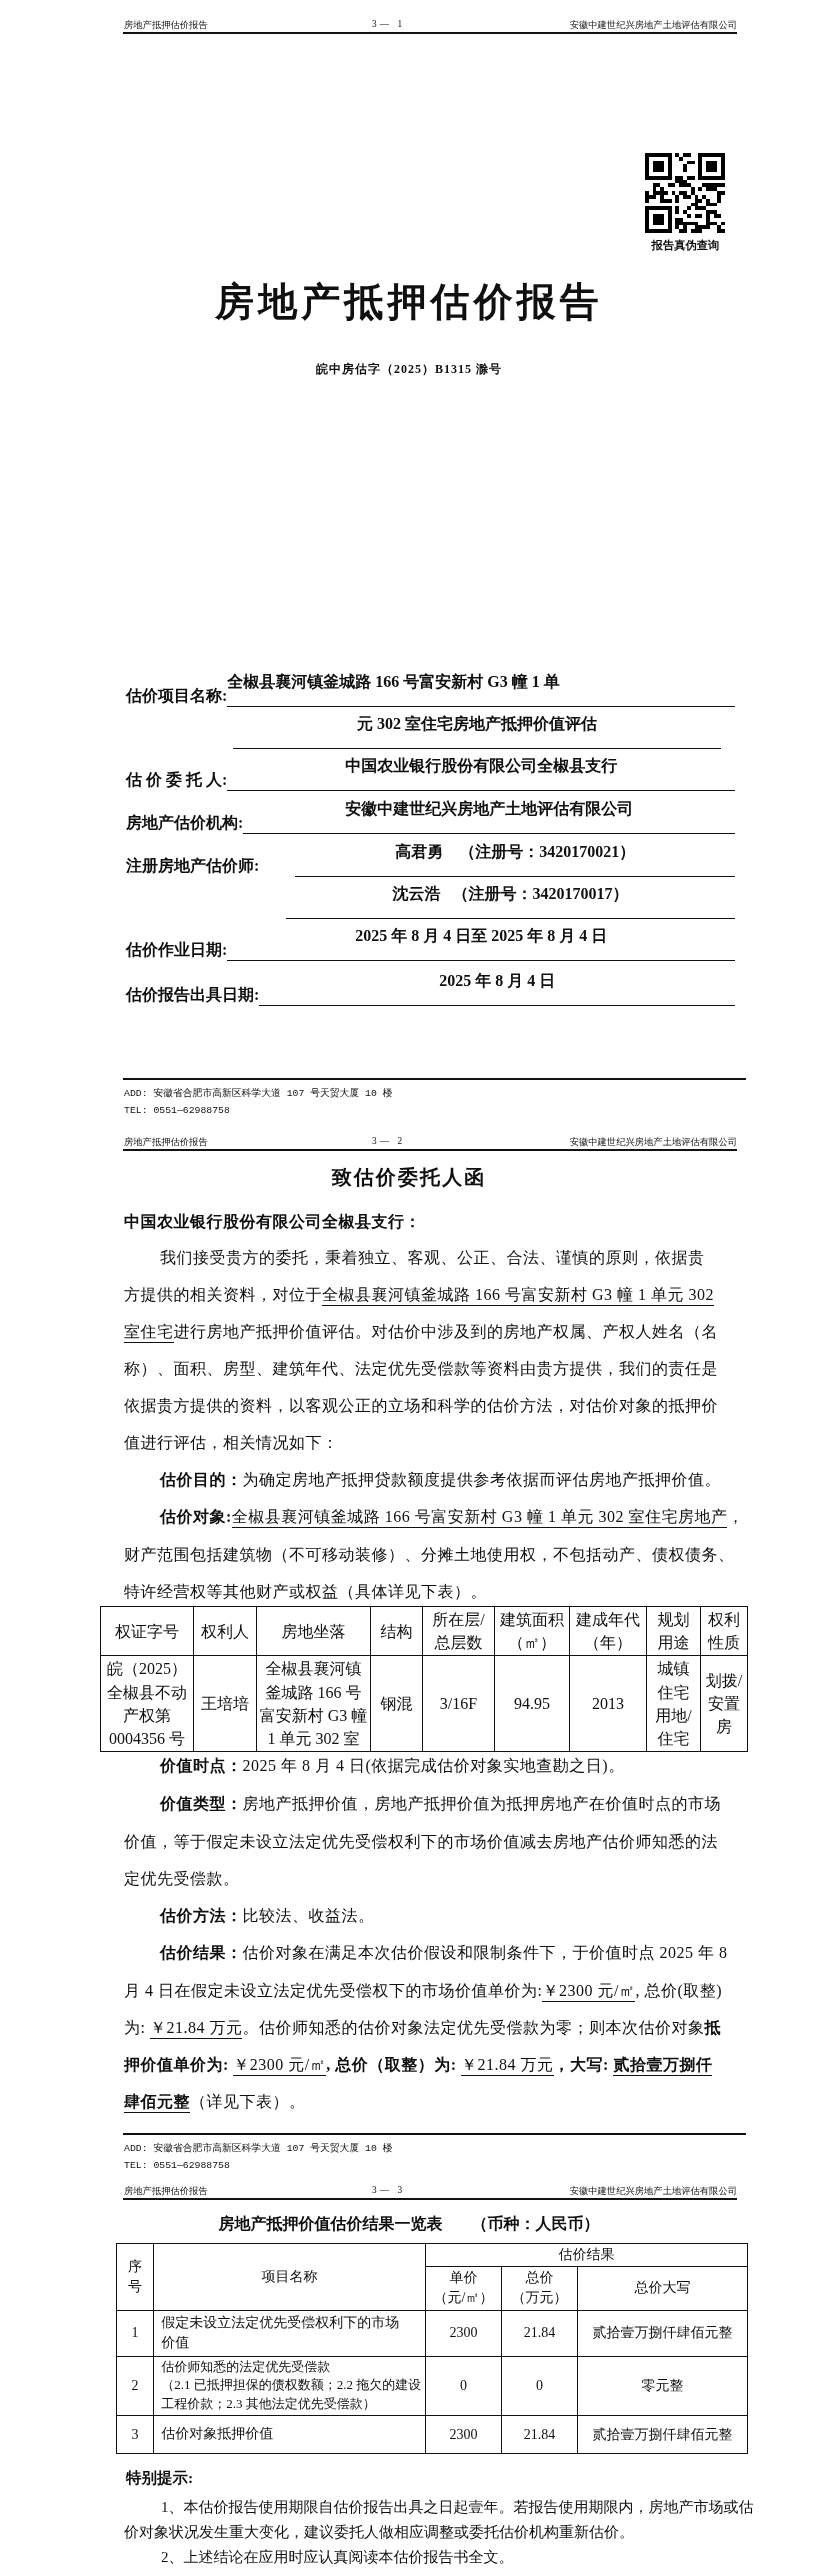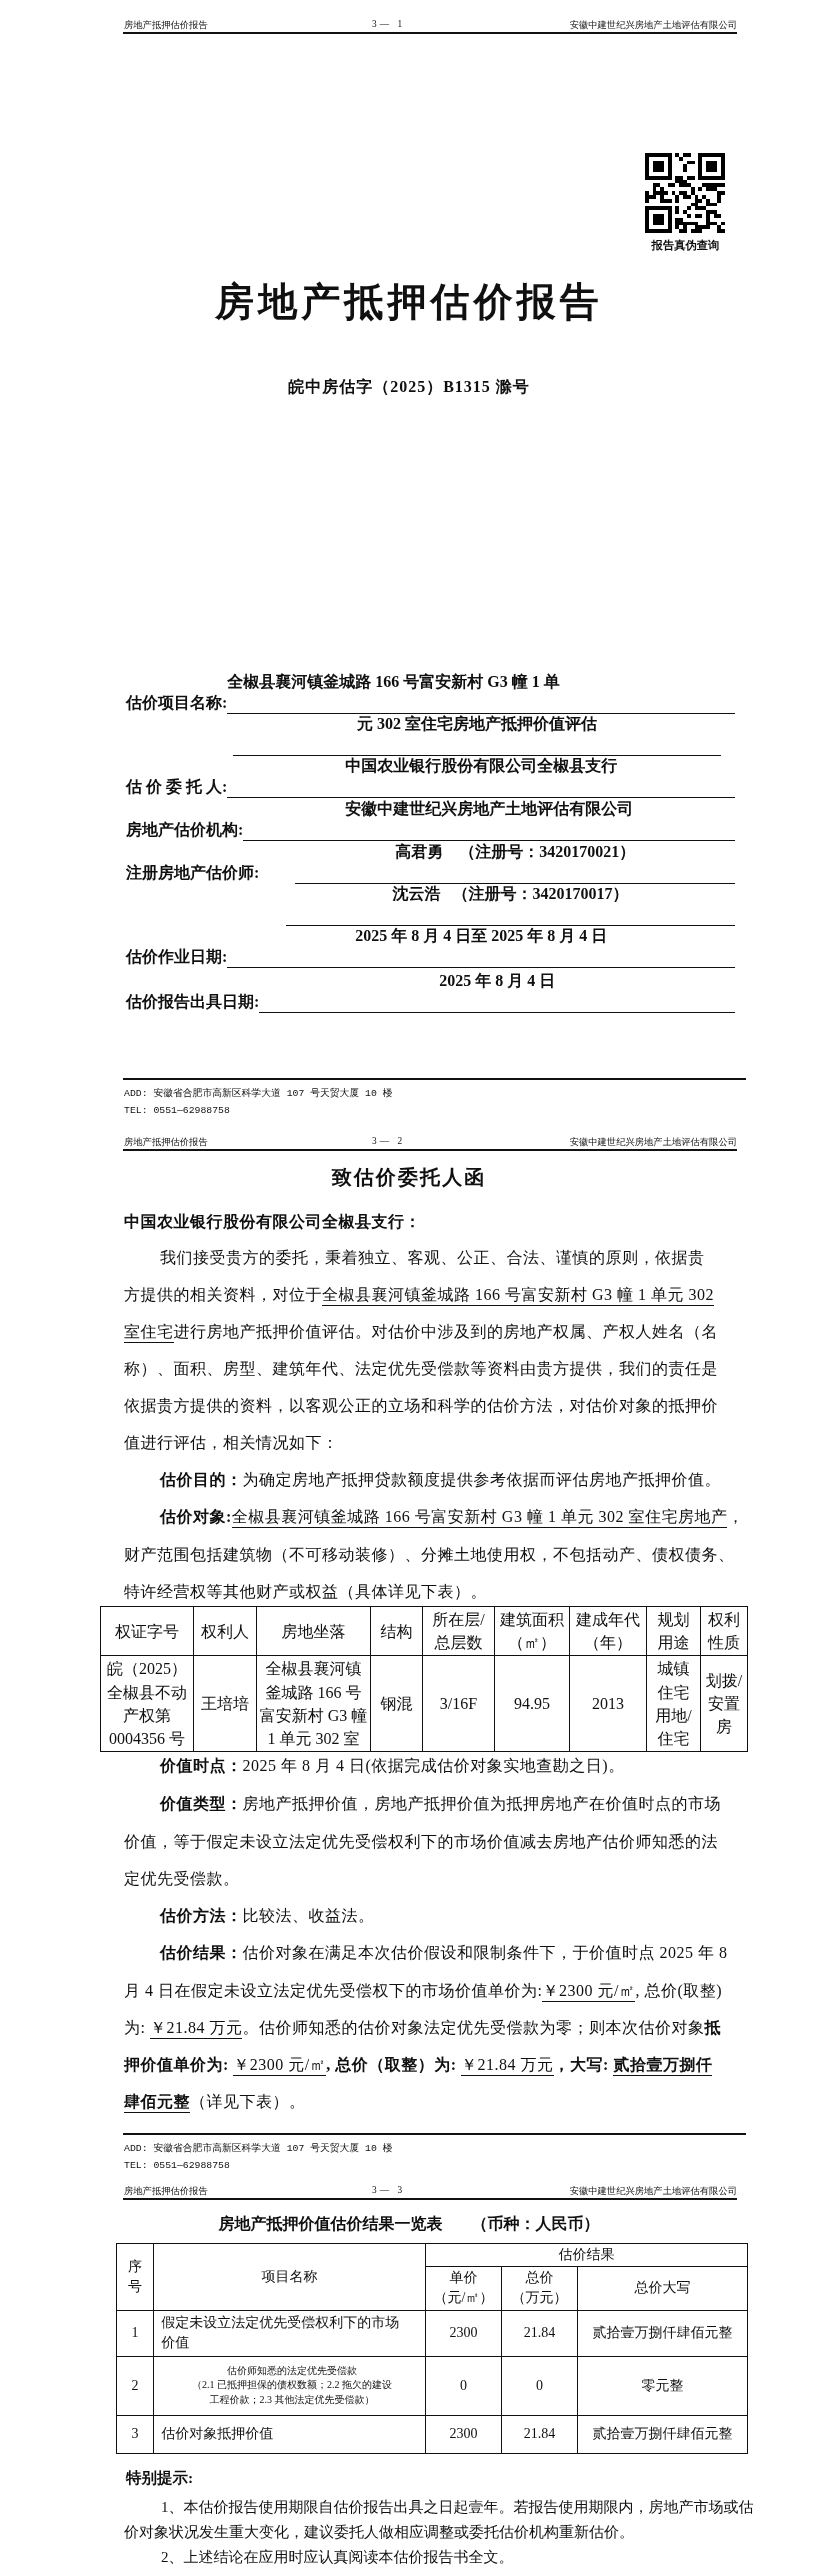--- a/index.html
+++ b/index.html
@@ -12,24 +12,24 @@
   
   .pghead{left:124px;right:81px;display:flex;justify-content:space-between;
           font-size:9.3px;white-space:nowrap;}
   .pghead .ctr{letter-spacing:3.1px;}
   .rule{left:123px;right:81px;height:2.1px;background:#111;}
   .frule{left:123px;right:72px;height:2.1px;background:#111;}
   .fline{left:124px;font-size:9.8px;font-family:"Liberation Mono","DejaVu Sans Mono",monospace;
          letter-spacing:0px;white-space:nowrap;}
   
   .cover-title{left:0;right:0;text-align:center;font-size:39px;font-weight:bold;letter-spacing:4.1px;}
-  .doc-no{left:0;right:0;text-align:center;font-size:16px;font-weight:bold;letter-spacing:1px;margin-top:16px;}
+  .doc-no{left:0;right:0;text-align:center;font-size:12px;font-weight:bold;letter-spacing:1px;}
   .cline{display:flex;align-items:flex-end;font-size:16px;font-weight:bold;white-space:pre;}
   .cline .lab{flex:none;}
-  .cline .val{flex:1;border-bottom:1.5px solid #111;padding-bottom:20px;text-align:center;white-space:pre;}
+  .cline .val{flex:1;border-bottom:1.5px solid #111;padding-bottom:13px;text-align:center;white-space:pre;}
   .cline .val.left{text-align:left;}
   
   .ltitle{left:0;right:0;text-align:center;font-size:20px;font-weight:bold;letter-spacing:2.1px;}
   .bline{font-size:16px;white-space:pre;letter-spacing:0.5px;}
   .b{font-weight:bold;}
   .u{border-bottom:1px solid #111;padding-bottom:2px;}
   .bu{font-weight:bold;border-bottom:1px solid #111;padding-bottom:2.1px;}
   
   table{border-collapse:collapse;table-layout:fixed;}
   td,th{border:1px solid #111;font-weight:normal;text-align:center;vertical-align:middle;
@@ -349,21 +349,21 @@
       <tr style="height:46px;">
         <td>1</td>
         <td class="item pre">假定未设立法定优先受偿权利下的市场
 价值</td>
         <td>2300</td>
         <td>21.84</td>
         <td>贰拾壹万捌仟肆佰元整</td>
       </tr>
       <tr style="height:59px;">
         <td>2</td>
-        <td class="item pre" style="font-size:10px;text-align:center;">估价师知悉的法定优先受偿款
+        <td class="item pre" style="font-size:13px;">估价师知悉的法定优先受偿款
 （2.1 已抵押担保的债权数额；2.2 拖欠的建设
 工程价款；2.3 其他法定优先受偿款）</td>
         <td>0</td>
         <td>0</td>
         <td>零元整</td>
       </tr>
       <tr style="height:38px;">
         <td>3</td>
         <td class="item pre">估价对象抵押价值</td>
         <td>2300</td>

